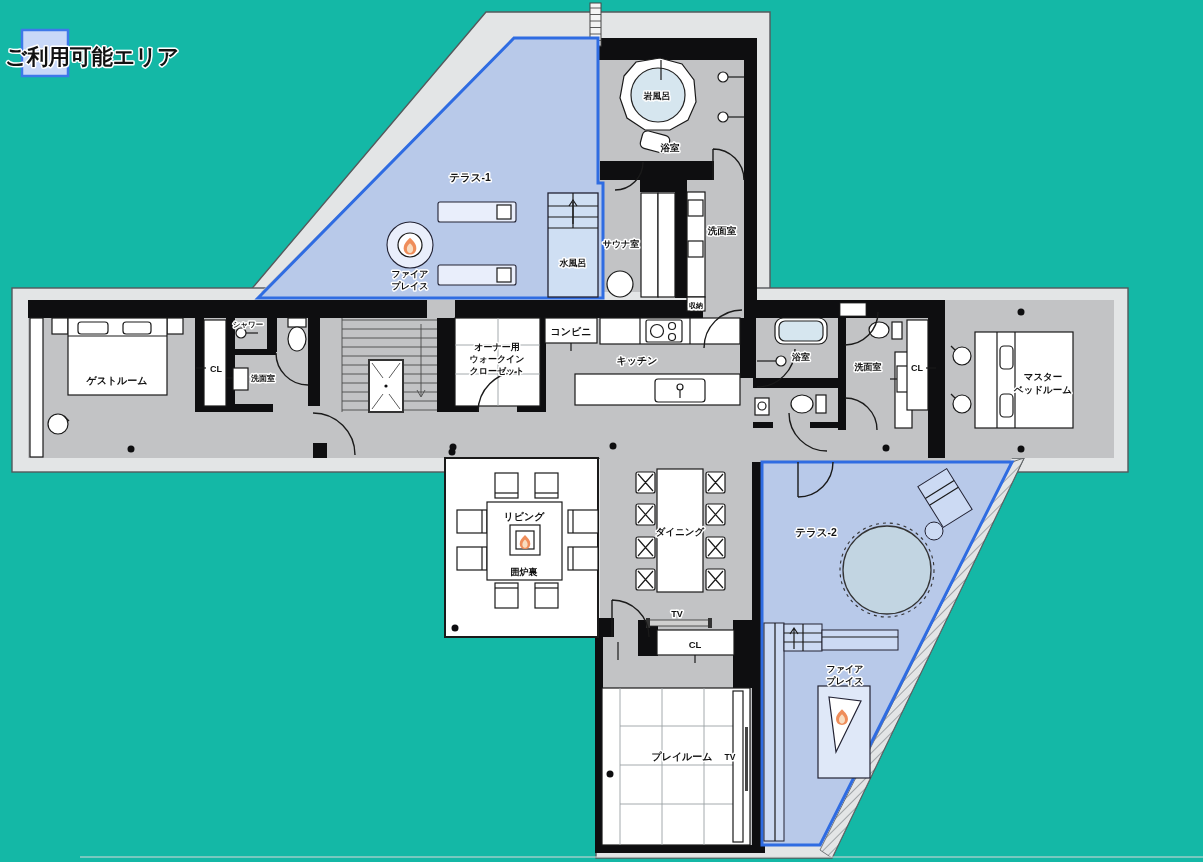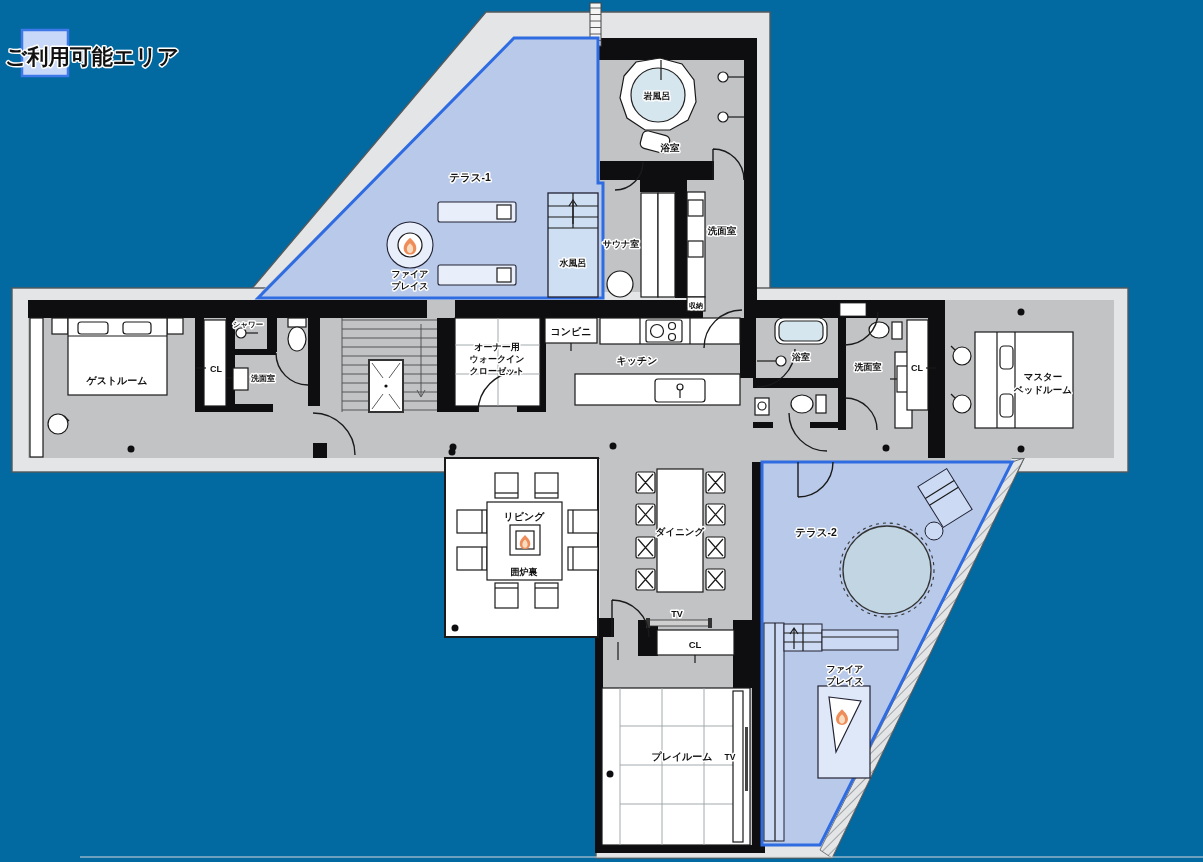--- a/index.html
+++ b/index.html
@@ -1,16 +1,16 @@
 <!DOCTYPE html>
 <html style="--outer_band: #e3e5e6; --outline: #55595c; --floor: #c2c3c5; --wall: #0e0e10; --room: #ffffff; --terrace_fill: #b8c9e9; --terrace_stroke: #2f6ce2; --legend_fill: #c8d8f8; --legend_stroke: #3e78e9; --water: #d6e6ef; --deck: #ccdaf3; --furn: #e9eefb; --tree: #c2d5e2; --flame1: #ef8d5a; --flame2: #f8dcc0; --text: #111111;"><head>
 <meta charset="utf-8">
 <style>
   html,body{margin:0;padding:0;background:#fff;}
-  .stage{position:relative;width:1203px;height:862px;background:#0369a1;overflow:hidden;
+  .stage{position:relative;width:1203px;height:862px;background:#14b8a6;overflow:hidden;
          font-family:"Liberation Sans",sans-serif;}
   svg{position:absolute;left:0;top:0;}
   svg text{font-family:"Liberation Sans","DejaVu Sans",sans-serif;font-weight:700;
            fill:var(--text);text-anchor:middle;
            stroke:#fff;stroke-width:3px;paint-order:stroke;stroke-linejoin:round;}
   .outer{fill:var(--outer_band);stroke:var(--outline);stroke-width:1.4;}
   .floor{fill:var(--floor);}
   .wall{fill:var(--wall);}
   .white{fill:var(--room);stroke:#1a1a1a;stroke-width:1.2;}
   .blue{fill:var(--terrace_fill);stroke:var(--terrace_stroke);stroke-width:3;}

